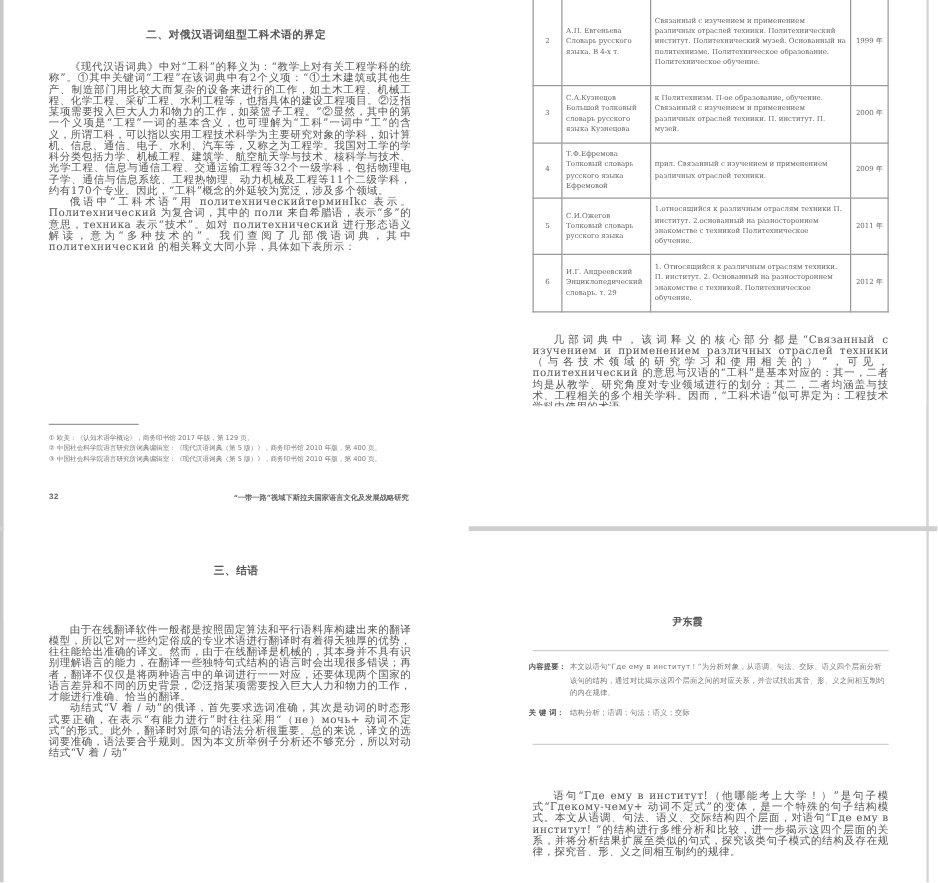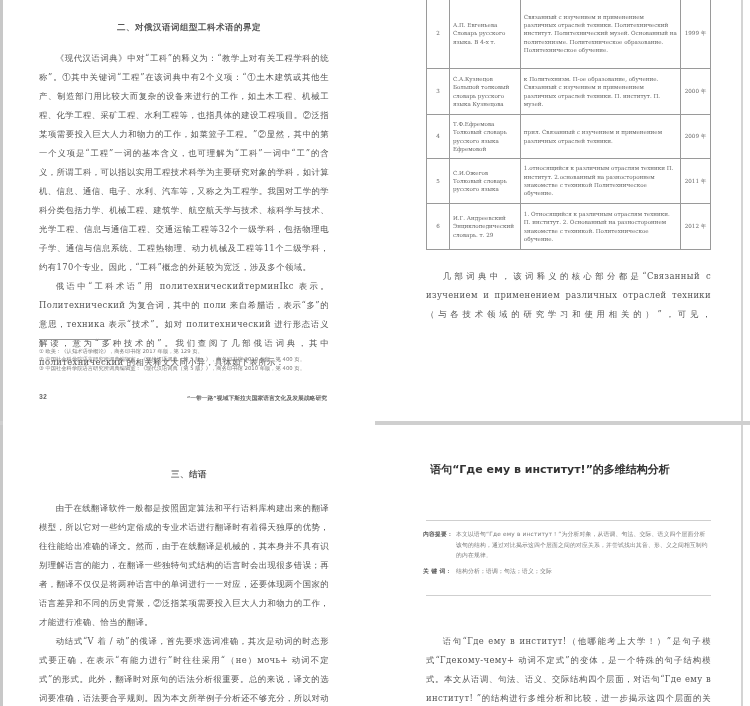--- a/index.html
+++ b/index.html
@@ -10,21 +10,21 @@
   .frame-right { position: absolute; left: 741px; top: 0; width: 2px; height: 706px; background: #d4d4d4; }
   .hdivider { position: absolute; left: 0; top: 421px; width: 750px; height: 4px; background: #cfcfcf; }
 
   .page { position: absolute; overflow: hidden; background: #fff; }
   #page-tl { left: 3px; top: 0; width: 372px; height: 498px; }
   #page-tr { left: 375px; top: 0; width: 366px; height: 325px; }
   #page-bl { left: 3px; top: 425px; width: 372px; height: 281px; }
   #page-br { left: 375px; top: 425px; width: 366px; height: 281px; }
 
   .sec-title { position: absolute; width: 100%; text-align: center; font-family: "DejaVu Sans", sans-serif; font-weight: bold; font-size: 8.5px; color: #555; letter-spacing: 0.5px; }
-  .body-text { position: absolute; font-size: 8.4px; line-height: 19px; color: #555; text-align: justify; letter-spacing: 0.4px; }
+  .body-text { position: absolute; font-size: 8.4px; line-height: 9px; color: #555; text-align: justify; letter-spacing: 0.4px; }
   .body-text p { text-indent: 2em; margin: 0; }
 
   .footnote-rule { position: absolute; height: 1px; background: #999; }
   .footnotes { position: absolute; font-size: 5.3px; line-height: 8.4px; color: #777; font-family: "DejaVu Sans", sans-serif; }
   .folio { position: absolute; font-family: Liberation Mono, monospace; font-weight: bold; font-size: 6.5px; color: #666; }
 
   table.dict { position: absolute; border-collapse: collapse; font-size: 5.6px; line-height: 8.3px; color: #666; }
   table.dict td { border: 1px solid #9a9a9a; padding: 2px 3px; vertical-align: middle; }
   table.dict td.num { text-align: center; width: 23px; }
   table.dict td.src { width: 71px; }
@@ -99,29 +99,29 @@
     </tbody>
   </table>
   <div class="body-text" style="left:51px; top:267px; width:285px;">
     <p>几部词典中，该词释义的核心部分都是“Связанный с изучением и применением различных отраслей техники（与各技术领域的研究学习和使用相关的）”，可见，политехнический 的意思与汉语的“工科”是基本对应的：其一，二者均是从教学、研究角度对专业领域进行的划分；其二，二者均涵盖与技术、工程相关的多个相关学科。因而，“工科术语”似可界定为：工程技术学科中使用的术语。</p>
   </div>
   <div class="folio" style="left:51px; top:394px; font-size:5.8px;">上篇 | 语言 · 文学</div>
   <div class="folio" style="right:24px; top:394px;">33</div>
 </div>
 
 <div class="page" id="page-bl">
-  <div class="sec-title" style="top:44px;text-align:center;">三、结语</div>
+  <div class="sec-title" style="top:26px;text-align:center;">三、结语</div>
   <div class="body-text" style="left:36px; top:74px; width:290px;">
     <p>由于在线翻译软件一般都是按照固定算法和平行语料库构建出来的翻译模型，所以它对一些约定俗成的专业术语进行翻译时有着得天独厚的优势，往往能给出准确的译文。然而，由于在线翻译是机械的，其本身并不具有识别理解语言的能力，在翻译一些独特句式结构的语言时会出现很多错误；再者，翻译不仅仅是将两种语言中的单词进行一一对应，还要体现两个国家的语言差异和不同的历史背景，②泛指某项需要投入巨大人力和物力的工作，才能进行准确、恰当的翻译。</p>
     <p>动结式“V 着 / 动”的俄译，首先要求选词准确，其次是动词的时态形式要正确，在表示“有能力进行”时往往采用“（не）мочь+ 动词不定式”的形式。此外，翻译时对原句的语法分析很重要。总的来说，译文的选词要准确，语法要合乎规则。因为本文所举例子分析还不够充分，所以对动结式“V 着 / 动”</p>
   </div>
 </div>
 
 <div class="page" id="page-br">
-  <div class="art-title" style="top:37px; left:-8px;">语句“Где ему в институт!”的多维结构分析</div>
+  <div class="art-author" style="top:67px; left:-8px;">尹东霞</div>
   <div class="rule" style="left:51px; top:95px; width:285px;"></div>
   <div class="abstract" style="left:48px; top:104px; width:288px;">
     <div class="row">
       <span class="lbl">内容提要：</span>
       <span class="txt">本文以语句“Где ему в институт！”为分析对象，从语调、句法、交际、语义四个层面分析该句的结构，通过对比揭示这四个层面之间的对应关系，并尝试找出其音、形、义之间相互制约的内在规律。</span>
     </div>
     <div class="row" style="margin-top:5px;">
       <span class="lbl">关 键 词：</span>
       <span class="txt">结构分析；语调；句法；语义；交际</span>
     </div>

